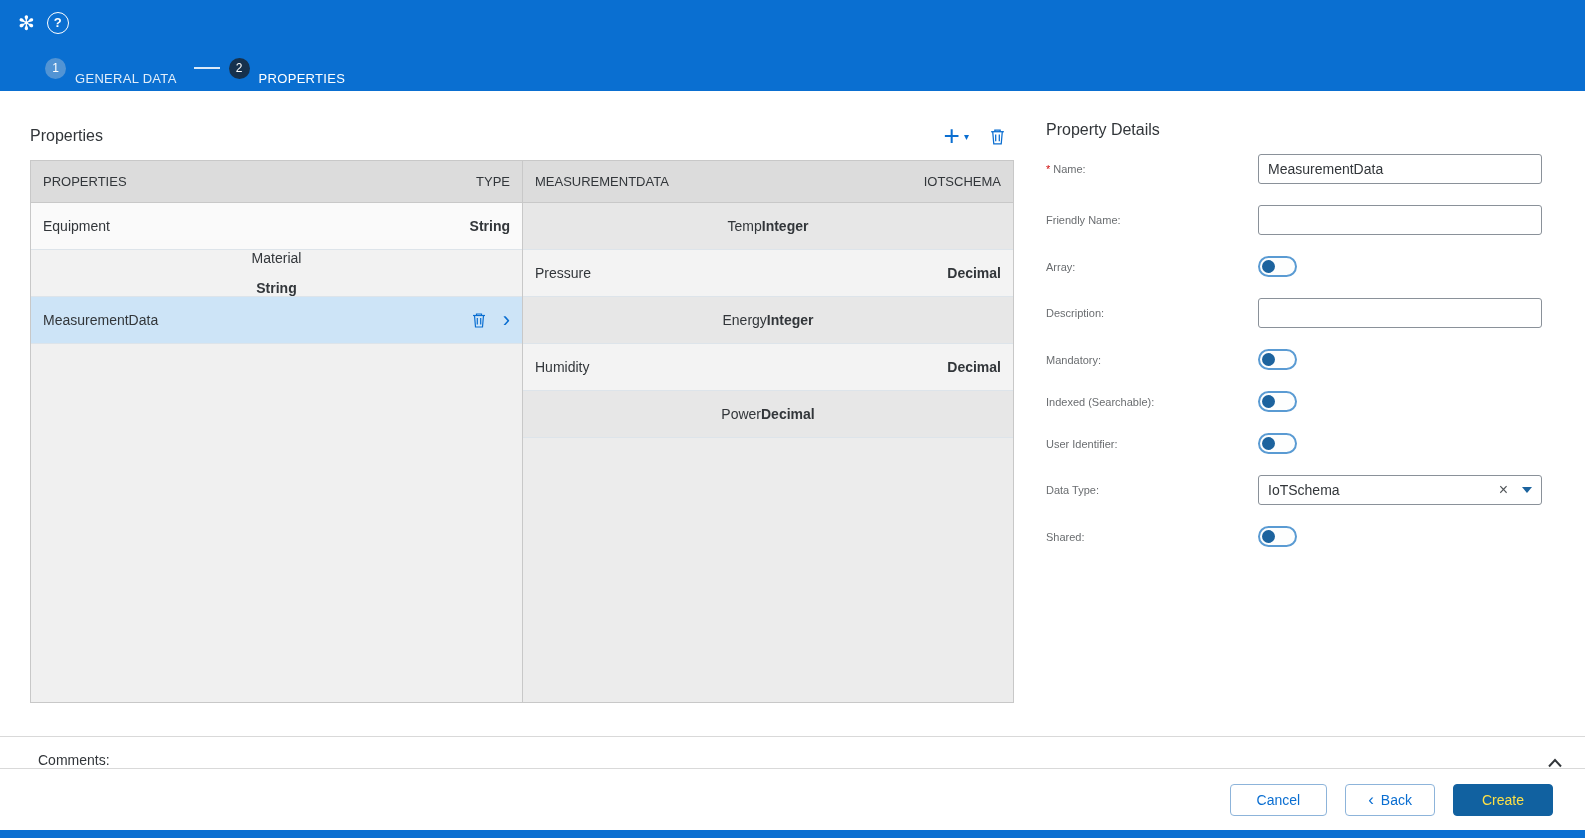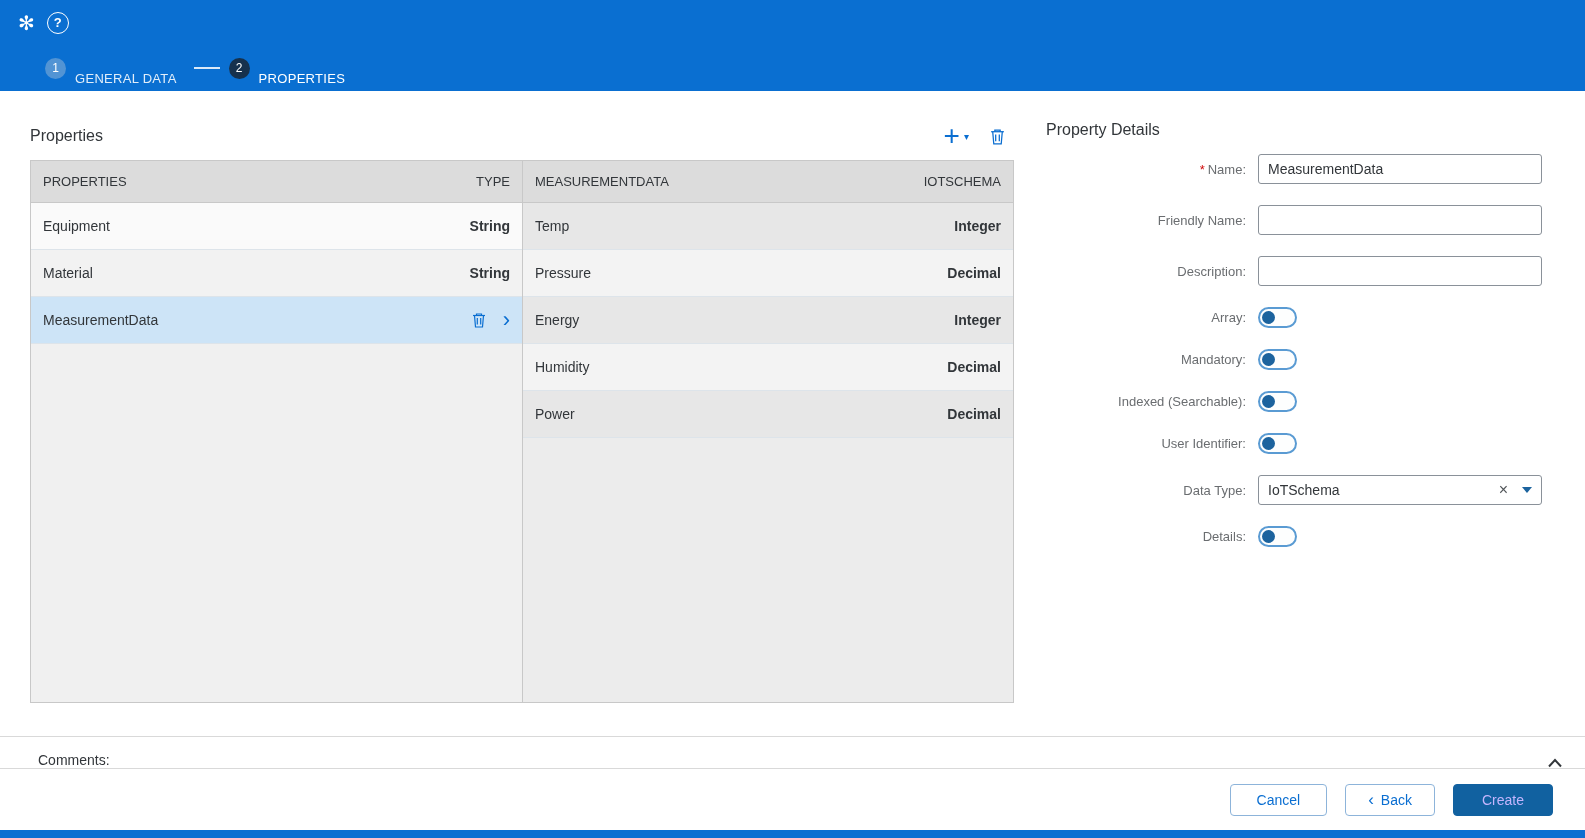--- a/index.html
+++ b/index.html
@@ -34,35 +34,35 @@
   .caret { font-size:10px; margin-left:4px; color:#0a6ed1; }
 
   
   .tables { display:flex; border:1px solid #c8c8c8; height:543px; width:984px; }
   .tbl { width:50%; display:flex; flex-direction:column; min-width:0; }
   .tbl-sub { border-left:1px solid #c8c8c8; }
   .tbl-header { height:42px; flex:0 0 auto; background:#dcdcdc; display:flex; justify-content:space-between; align-items:center; padding:0 12px; font-size:13px; color:#32363a; border-bottom:1px solid #c8c8c8; }
   .row { height:47px; flex:0 0 auto; display:flex; justify-content:space-between; align-items:center; padding:0 12px; font-size:14px; border-bottom:1px solid #dde4ea; cursor:pointer; }
   .row .cell-type { font-weight:bold; }
   .bg-a { background:#fafafa; }
-  .bg-b { background:#f2f2f2; }
-  .bg-c { background:#e7e7e7; }
+  .bg-b { background:#f2f2f2;flex-direction:column; }
+  .bg-c { background:#e7e7e7;justify-content:center; }
   .bg-d { background:#f3f3f3; }
   .row.selected { background:#cde4f7; }
   .row-icons { display:flex; align-items:center; gap:16px; }
   .chev-right { color:#0a6ed1; font-size:22px; line-height:1; font-weight:400; }
   .filler { flex:1 1 auto; }
   .filler-main { background:#f0f0f0; }
   .filler-sub { background:#ececec; }
 
   
   .details { flex:1 1 auto; padding:30px 40px 0 32px; min-width:0; }
   .details .section-title { margin-bottom:15px; }
   .frm-row { display:flex; align-items:center; margin-bottom:21px; }
-  .frm-label { width:212px; flex:0 0 auto; text-align:right; font-size:13px; color:#6a6d70; padding-right:12px; }
+  .frm-label { width:212px; flex:0 0 auto; text-align:left; font-size:11px; color:#6a6d70; padding-right:12px; }
   .req { color:#d00a0a; margin-right:3px; }
   .frm-control { width:284px; flex:0 0 auto; display:flex; align-items:center; }
   .text-input { width:284px; height:30px; border:1px solid #8a9199; border-radius:3px; padding:0 9px; font-size:14px; color:#32363a; font-family:"Liberation Sans", sans-serif; background:#fff; }
   .switch { width:39px; height:21px; border:2px solid #5a9bd3; border-radius:12px; background:#fdfefe; position:relative; display:inline-block; cursor:pointer; }
   .switch::after { content:""; position:absolute; left:2px; top:2px; width:13px; height:13px; border-radius:50%; background:#1c639e; }
   .combo { width:284px; height:30px; border:1px solid #8a9199; border-radius:3px; background:#fff; display:flex; align-items:center; padding:0 9px; cursor:pointer; }
   .combo-value { flex:1; font-size:14px; color:#32363a; }
   .combo-clear { font-size:16px; color:#515559; margin-right:14px; cursor:pointer; line-height:1; }
   .combo-arrow { width:0; height:0; border-left:5px solid transparent; border-right:5px solid transparent; border-top:6px solid #1c639e; cursor:pointer; }
 
@@ -70,21 +70,21 @@
   .comments-bar { height:33px; flex:0 0 auto; border-top:1px solid #d9d9d9; border-bottom:1px solid #d9d9d9; display:flex; align-items:flex-end; padding:0 22px 0 38px; background:#fff; }
   .comments-label { font-size:14px; color:#32363a; flex:1; }
   .collapse-btn { background:none; border:none; cursor:pointer; display:flex; align-items:center; }
 
   
   .footer { height:61px; flex:0 0 auto; background:#fff; display:flex; align-items:center; justify-content:flex-end; gap:18px; padding-right:32px; }
   .btn { height:32px; border-radius:4px; font-size:14px; font-family:"Liberation Sans", sans-serif; cursor:pointer; display:flex; align-items:center; justify-content:center; }
   .btn-ghost { background:#fff; border:1px solid #8db4da; color:#0a6ed1; padding:0 26px; }
   .btn-back { padding:0 22px; gap:7px; }
   .back-chev { font-size:17px; line-height:1; }
-  .btn-primary { background:#1161a0; border:1px solid #1161a0; color:#c4b5fd; padding:0 28px; }
+  .btn-primary { background:#1161a0; border:1px solid #1161a0; color:#fde047; padding:0 28px; }
   .bottom-strip { height:8px; flex:0 0 auto; background:#0a6fd1; }
 </style>
 </head>
 <body>
 
 <div class="app">
 
   <header class="shell-bar">
     <span class="logo">✻</span>
     <span class="help-icon">?</span>
@@ -191,29 +191,29 @@
         <label class="frm-label"><span class="req">*</span><span>Name:</span></label>
         <input class="text-input" type="text" value="MeasurementData" style="">
       </div>
 
       <div class="frm-row">
         <label class="frm-label">Friendly Name:</label>
         <input class="text-input" type="text" value="" style="">
       </div>
 
       <div class="frm-row">
+        <label class="frm-label">Array:</label>
+        <div class="frm-control">
+            <span class="switch"></span>
+          </div>
+      </div>
+
+      <div class="frm-row">
         <label class="frm-label">Description:</label>
         <input class="text-input" type="text" value="" style="">
-      </div>
-
-      <div class="frm-row">
-        <label class="frm-label">Array:</label>
-        <div class="frm-control">
-            <span class="switch"></span>
-          </div>
       </div>
 
       <div class="frm-row">
         <label class="frm-label">Mandatory:</label>
         <div class="frm-control">
             <span class="switch"></span>
           </div>
       </div>
 
       <div class="frm-row">
@@ -233,21 +233,21 @@
       <div class="frm-row">
         <label class="frm-label">Data Type:</label>
         <div class="combo">
           <span class="combo-value">IoTSchema</span>
           <span class="combo-clear">×</span>
           <span class="combo-arrow"></span>
         </div>
       </div>
 
       <div class="frm-row">
-        <label class="frm-label">Details:</label>
+        <label class="frm-label">Shared:</label>
         <div class="frm-control">
             <span class="switch"></span>
           </div>
       </div>
     </aside>
 
   </main>
 
   <div class="comments-bar">
     <span class="comments-label">Comments:</span>

